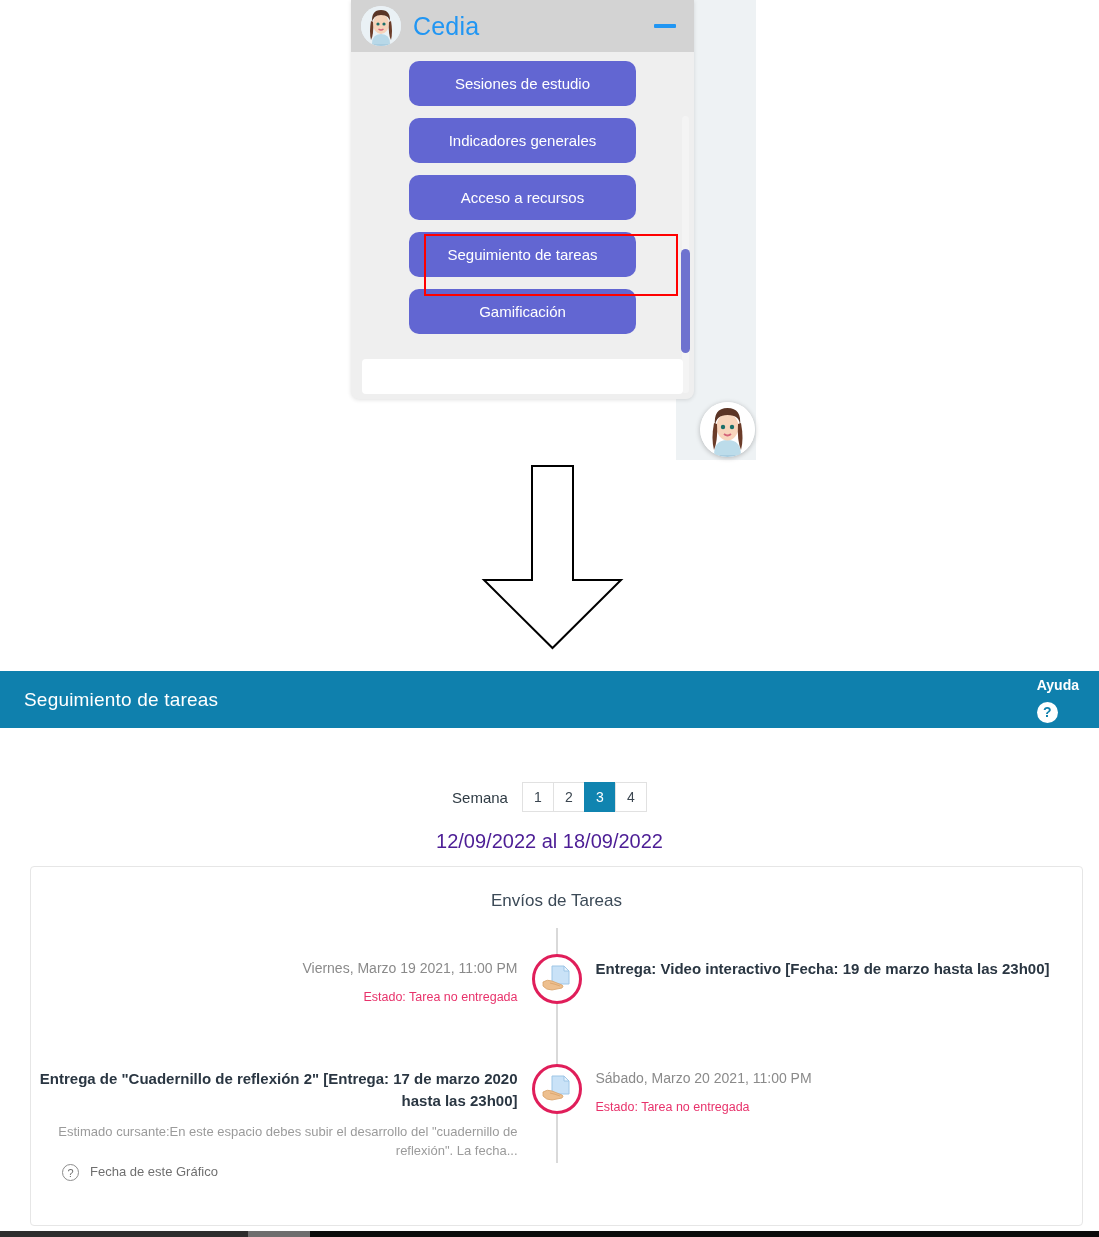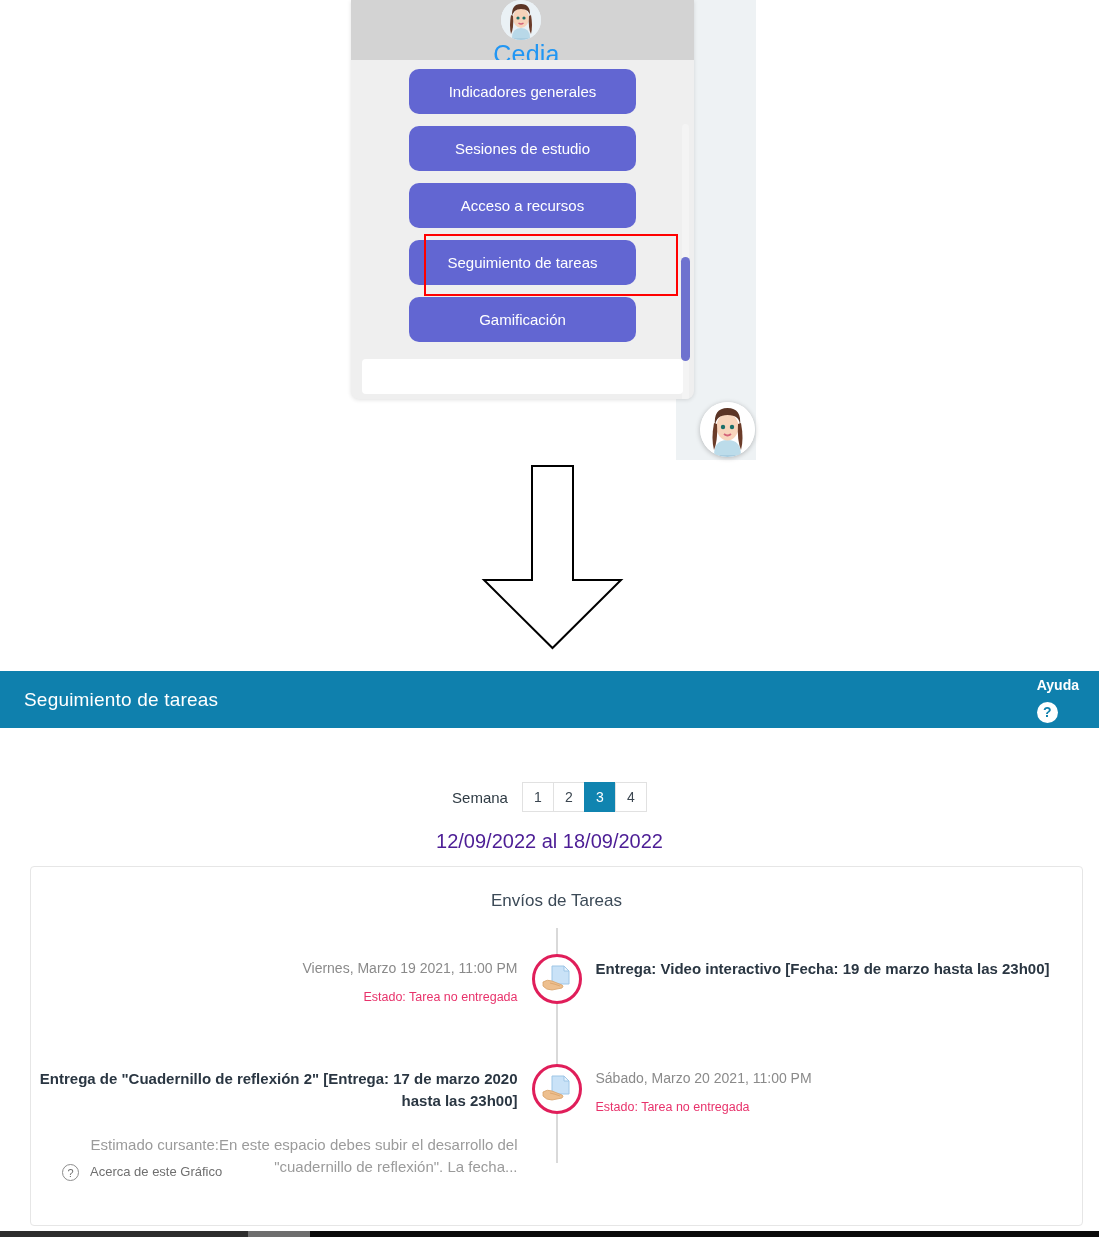--- a/index.html
+++ b/index.html
@@ -20,26 +20,25 @@
   .chat-window {
     position: absolute; left: 351px; top: 0px;
     width: 343px; height: 399px;
     background: #efefef;
     border-radius: 0 0 8px 8px;
     box-shadow: 0 1px 4px rgba(0,0,0,0.12);
     overflow: hidden;
   }
   .chat-header {
     position: relative;
-    height: 60px;
+    height: 52px;
     background: #d3d3d3;
     display: flex; align-items: center;
     padding: 0 14px 0 10px;
     border-radius: 0 0 0 0;
-    flex-direction: column;
   }
   .avatar-small {
     width: 40px; height: 40px; border-radius: 50%;
     overflow: hidden; flex: 0 0 40px;
     background: #eaf1f5;
     display: flex; align-items: flex-end; justify-content: center;
   }
   .chat-title {
     margin-left: 12px;
     color: #2196f3;
@@ -187,21 +186,21 @@
   .tl-item.n2 { top: 140px; }
 
   .tl-left  { width: 50%; padding-right: 39px; text-align: right; }
   .tl-right { width: 50%; padding-left: 39px; text-align: left; }
 
   .tl-date { font-size: 14px; color: #8a8a8a; line-height: 1.45; }
   .tl-status { font-size: 12.5px; color: #e8326b; margin-top: 12px; }
   .tl-heading {
     font-size: 15px; color: #2a3642; font-weight: bold; line-height: 1.45;
   }
-  .tl-desc { font-size: 15px; color: #9b9b9b; line-height: 1.5; margin-top: 22px; }
+  .tl-desc { font-size: 13px; color: #9b9b9b; line-height: 1.5; margin-top: 10px; }
 
   .tl-badge {
     position: absolute; left: 50%; transform: translateX(-50%);
     width: 50px; height: 50px; border-radius: 50%;
     background: #ffffff;
     border: 3px solid #e01e5a;
     display: flex; align-items: center; justify-content: center;
   }
   .tl-badge.n1 { top: 26px; }
   .tl-badge.n2 { top: 136px; }
@@ -252,22 +251,22 @@
           <circle cx="17" cy="18" r="1.6" fill="#1b6f6a"></circle>
           <circle cx="23" cy="18" r="1.6" fill="#1b6f6a"></circle>
           <path d="M17.5 23 Q20 25 22.5 23" stroke="#d4637a" stroke-width="1.4" fill="none"></path>
         </svg>
       </div>
       <div class="chat-title">Cedia</div>
       <div class="chat-min"></div>
     </div>
 
     <div class="chat-body">
+      <button class="chat-btn">Sesiones de estudio</button>
       <button class="chat-btn">Indicadores generales</button>
-      <button class="chat-btn">Sesiones de estudio</button>
       <button class="chat-btn">Acceso a recursos</button>
       <button class="chat-btn">Seguimiento de tareas</button>
       <button class="chat-btn">Gamificación</button>
 
       <div class="chat-scroll-track"></div>
       <div class="chat-scroll-thumb"></div>
     </div>
 
     <div class="highlight-box"></div>
 
@@ -353,21 +352,21 @@
           <path d="M12 4 L24 4 L29 9 L29 22 L12 22 Z" fill="#c9e2f7" stroke="#9ec6e6" stroke-width="1"></path>
           <path d="M24 4 L24 9 L29 9 Z" fill="#eaf4fd" stroke="#9ec6e6" stroke-width="1"></path>
           <path d="M3 20 Q7 17 12 19 L22 23 Q24 24 22 26 L12 28 Q6 28 3 24 Z" fill="#edbf8e" stroke="#d8a268" stroke-width="0.8"></path>
           <path d="M10 21 Q15 22 20 24" stroke="#d8a268" stroke-width="0.8" fill="none"></path>
         </svg>
       </div>
     </div>
 
     <div class="card-footer">
       <span class="footer-icon">?</span>
-      <span class="footer-text">Acerca de este Gráfico</span>
+      <span class="footer-text">Fecha de este Gráfico</span>
     </div>
   </div>
 
   <div class="bottom-band">
     <div class="seg-a"></div>
     <div class="seg-b"></div>
   </div>
 
 </div>
 

